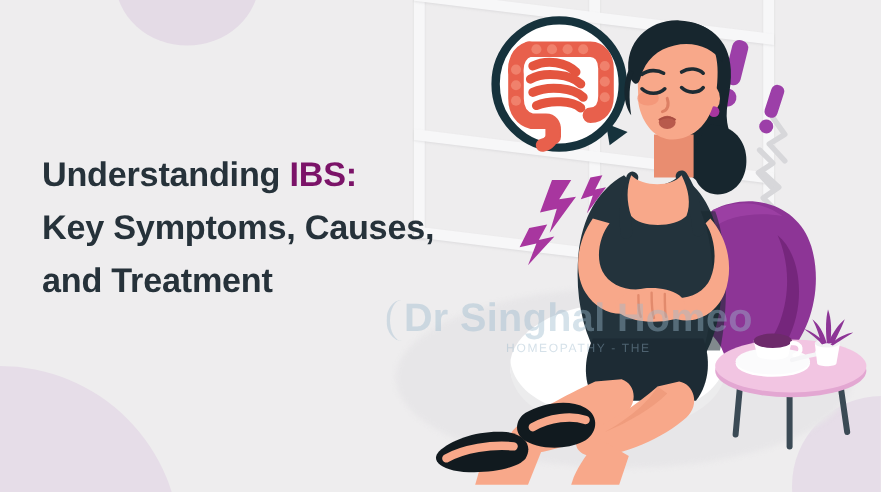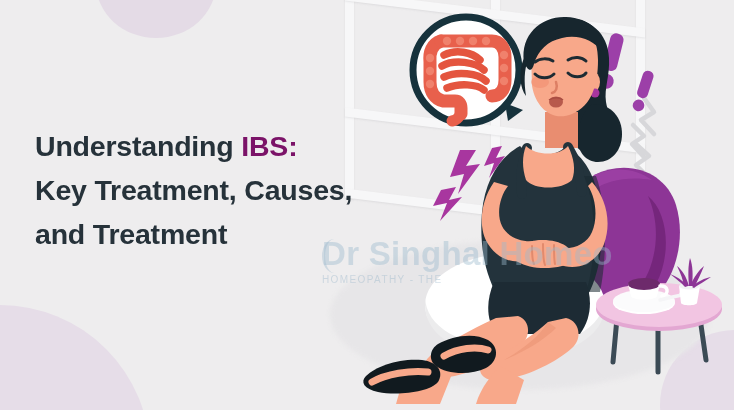--- a/index.html
+++ b/index.html
@@ -85,22 +85,23 @@
     line-height: 44px;
     letter-spacing: -0.2px;
     color: #26323a;
   }
   #headline .accent { color: #7b1368; }
   #headline .line { display: block; white-space: nowrap; }
 
   
   #watermark {
     position: absolute;
-    left: 322px; top: 237px;
+    left: 322px; top: 248px;
     width: 320px;
+    text-align: center;
     pointer-events: none;
     z-index: 7;
   }
   #watermark .wm-main {
     display: block;
     font-size: 33px;
     font-weight: bold;
     color: rgba(155,185,205,0.42);
     letter-spacing: .3px;
     line-height: 34px;
@@ -340,21 +341,21 @@
           <path d="M688,286 C682,280 676,276 670,274 C676,279 682,283 685,287 Z"></path>
           <path d="M692,287 C698,281 705,278 711,277 C705,281 698,285 694,288 Z"></path>
         </g>
       </g>
     </g>
 
   </svg>
 
   <h1 id="headline">
     <span class="line"><span>Understanding </span><span class="accent">IBS:</span></span>
-    <span class="line">Key Treatment, Causes,</span>
+    <span class="line">Key Symptoms, Causes,</span>
     <span class="line">and Treatment</span>
   </h1>
 
   <div id="watermark">
     <span class="wm-swoosh"></span>
     <span class="wm-main">Dr Singhal Homeo</span>
     <span class="wm-sub">HOMEOPATHY - THE</span>
   </div>
 
 </div>

